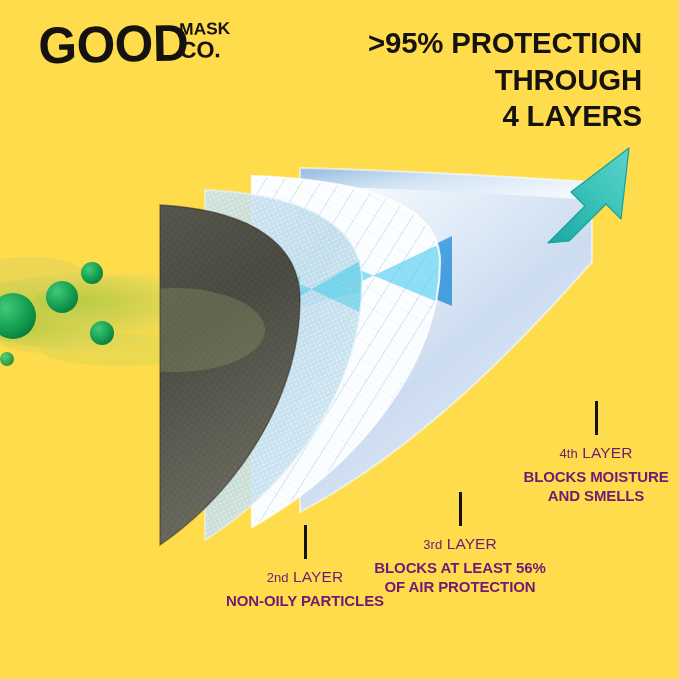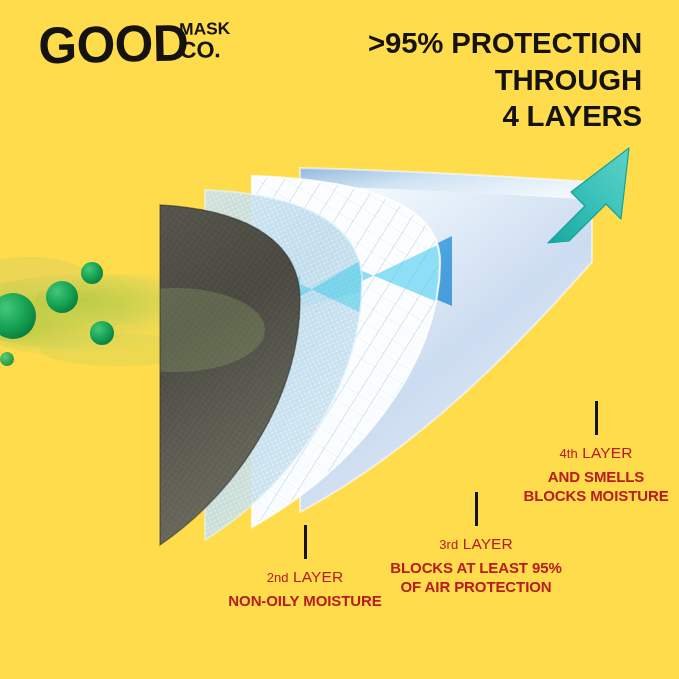--- a/index.html
+++ b/index.html
@@ -75,21 +75,21 @@
     color: #151210;
     transform: scaleX(0.98);
     transform-origin: right top;
   }
   .headline .l2 { display: block; }
 
   
   .callout {
     position: absolute;
     text-align: center;
-    color: #b91c1c;
+    color: #701a75;
   }
   .tick {
     width: 3px;
     background: #151210;
     margin: 0 auto 9px auto;
   }
   .cap {
     font-family: "Liberation Sans Narrow", "Liberation Sans", sans-serif;
     font-size: 15.5px;
     font-weight: 400;
@@ -106,21 +106,21 @@
     letter-spacing: -0.1px;
     line-height: 1.22;
     white-space: nowrap;
   }
   .desc span { display: block; }
 
   #callout-1 { left: 30px;  top: 525px; width: 180px; }
   #callout-1 .tick { height: 34px; }
   #callout-2 { left: 212px; top: 525px; width: 186px; }
   #callout-2 .tick { height: 34px; }
-  #callout-3 { left: 376px; top: 492px; width: 200px; text-align: center; }
+  #callout-3 { left: 360px; top: 492px; width: 200px; text-align: center; }
   #callout-3 .tick { height: 34px; }
   #callout-4 { left: 512px; top: 401px; width: 168px; }
   #callout-4 .tick { height: 34px; }
 </style>
 </head>
 <body>
 
 <div id="poster" style="background: rgb(254, 220, 76);">
 
   <svg id="art" viewBox="0 0 679 679">
@@ -288,41 +288,41 @@
   </div>
 
 
   <div class="callout" id="callout-2">
     <div class="tick"></div>
     <div class="cap">
       <span class="ord">2nd</span>
       <span>LAYER</span>
     </div>
     <div class="desc">
-      <span>NON-OILY MOISTURE</span>
+      <span>NON-OILY PARTICLES</span>
     </div>
   </div>
 
   <div class="callout" id="callout-3">
     <div class="tick"></div>
     <div class="cap">
       <span class="ord">3rd</span>
       <span>LAYER</span>
     </div>
     <div class="desc">
-      <span>BLOCKS AT LEAST 95%</span>
+      <span>BLOCKS AT LEAST 56%</span>
       <span>OF AIR PROTECTION</span>
     </div>
   </div>
 
   <div class="callout" id="callout-4">
     <div class="tick"></div>
     <div class="cap">
       <span class="ord">4th</span>
       <span>LAYER</span>
     </div>
     <div class="desc">
+      <span>BLOCKS MOISTURE</span>
       <span>AND SMELLS</span>
-      <span>BLOCKS MOISTURE</span>
     </div>
   </div>
 
 </div>
 
 </body></html>

